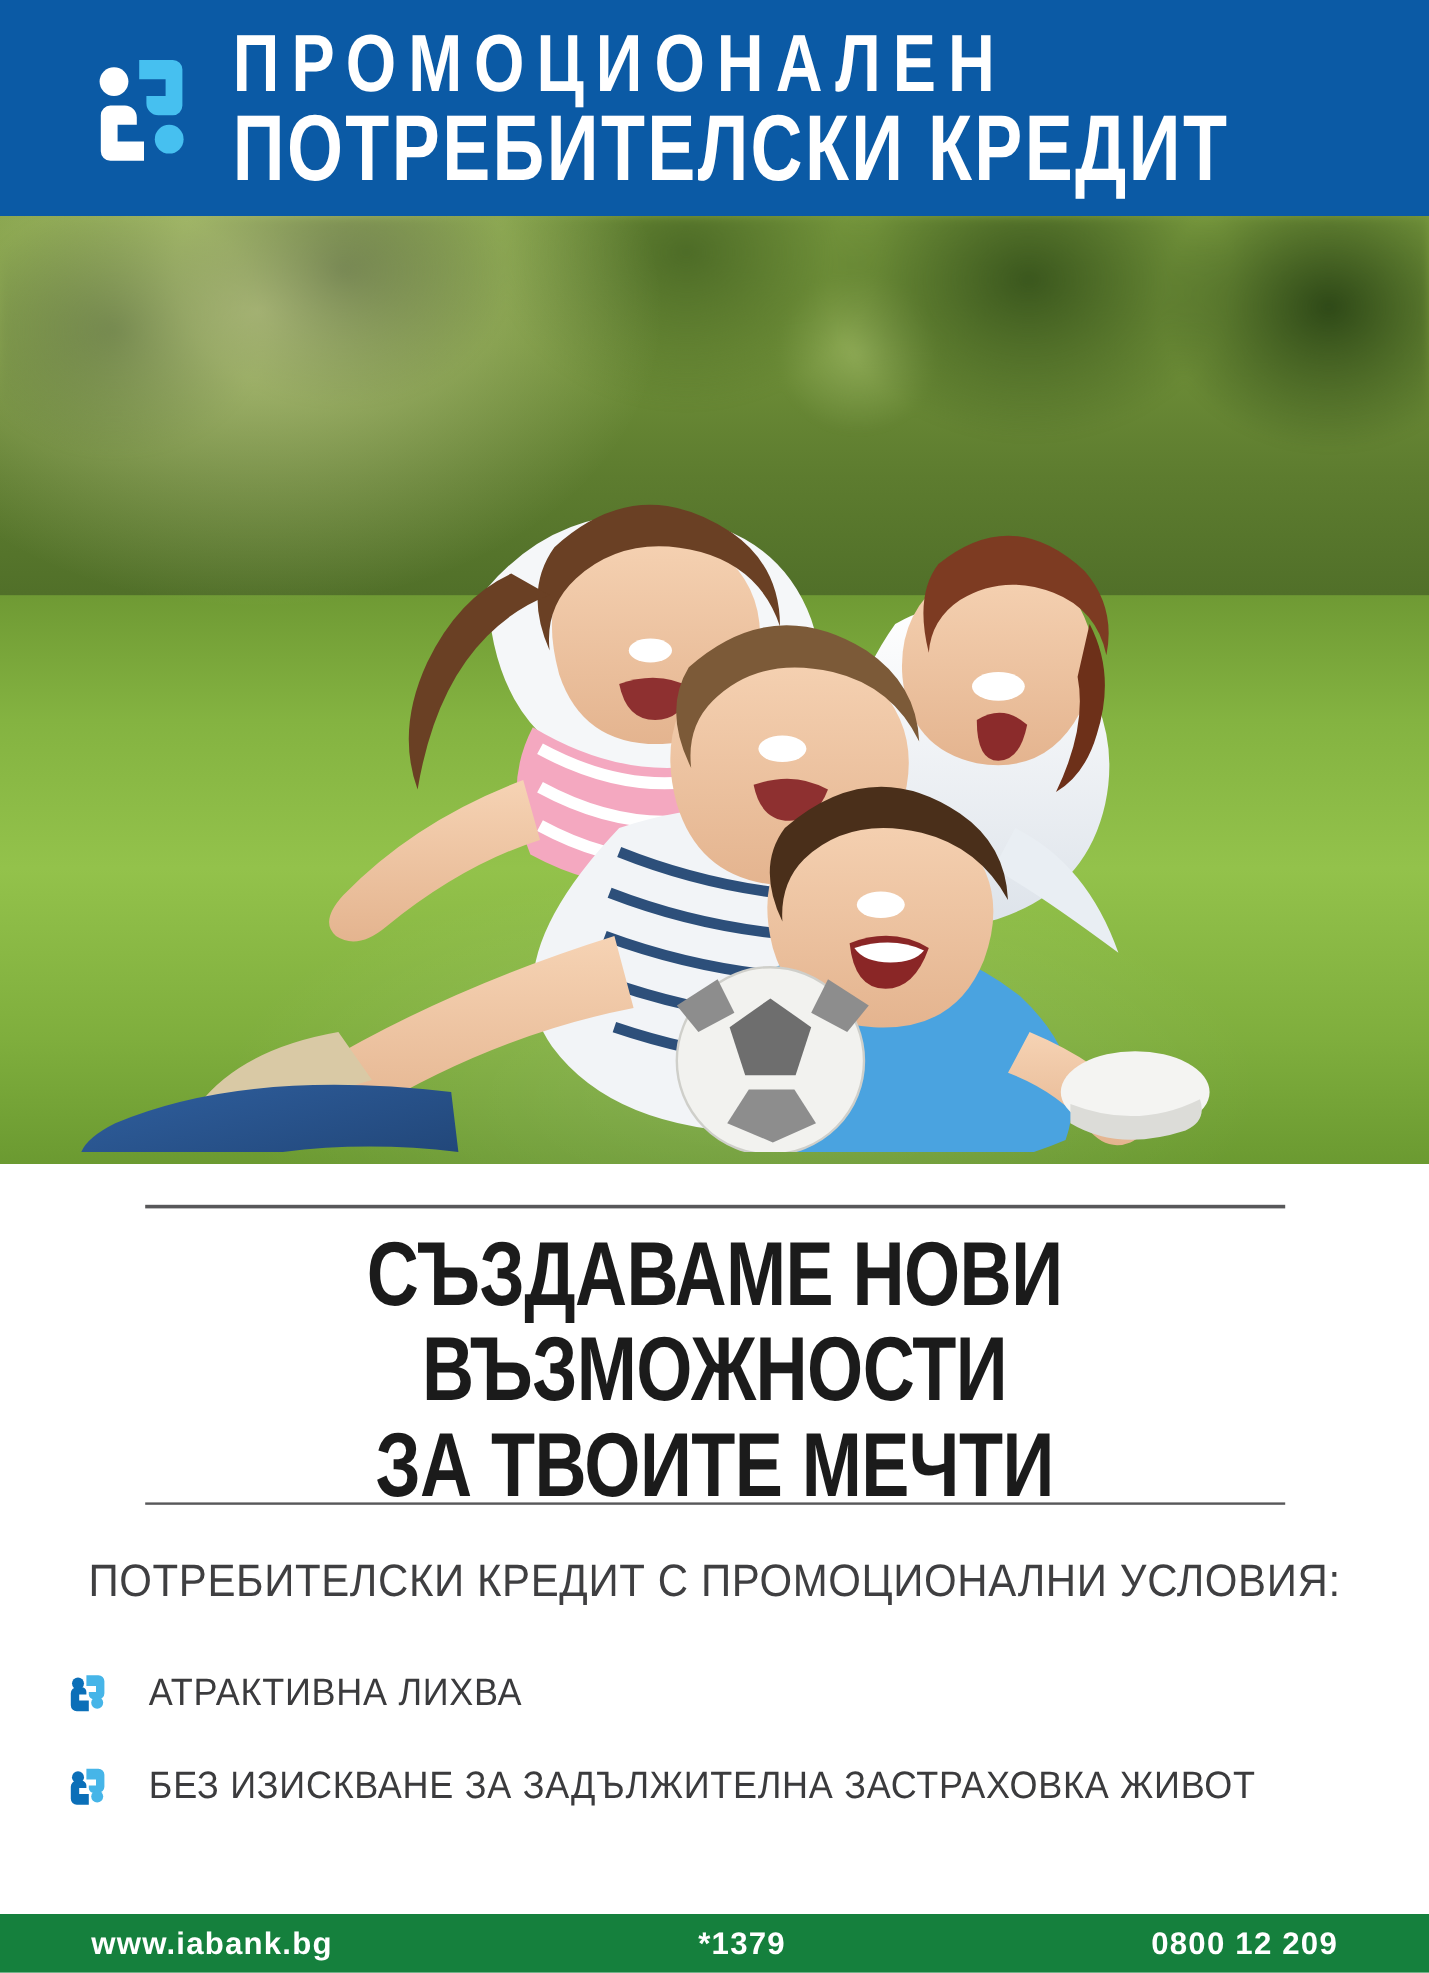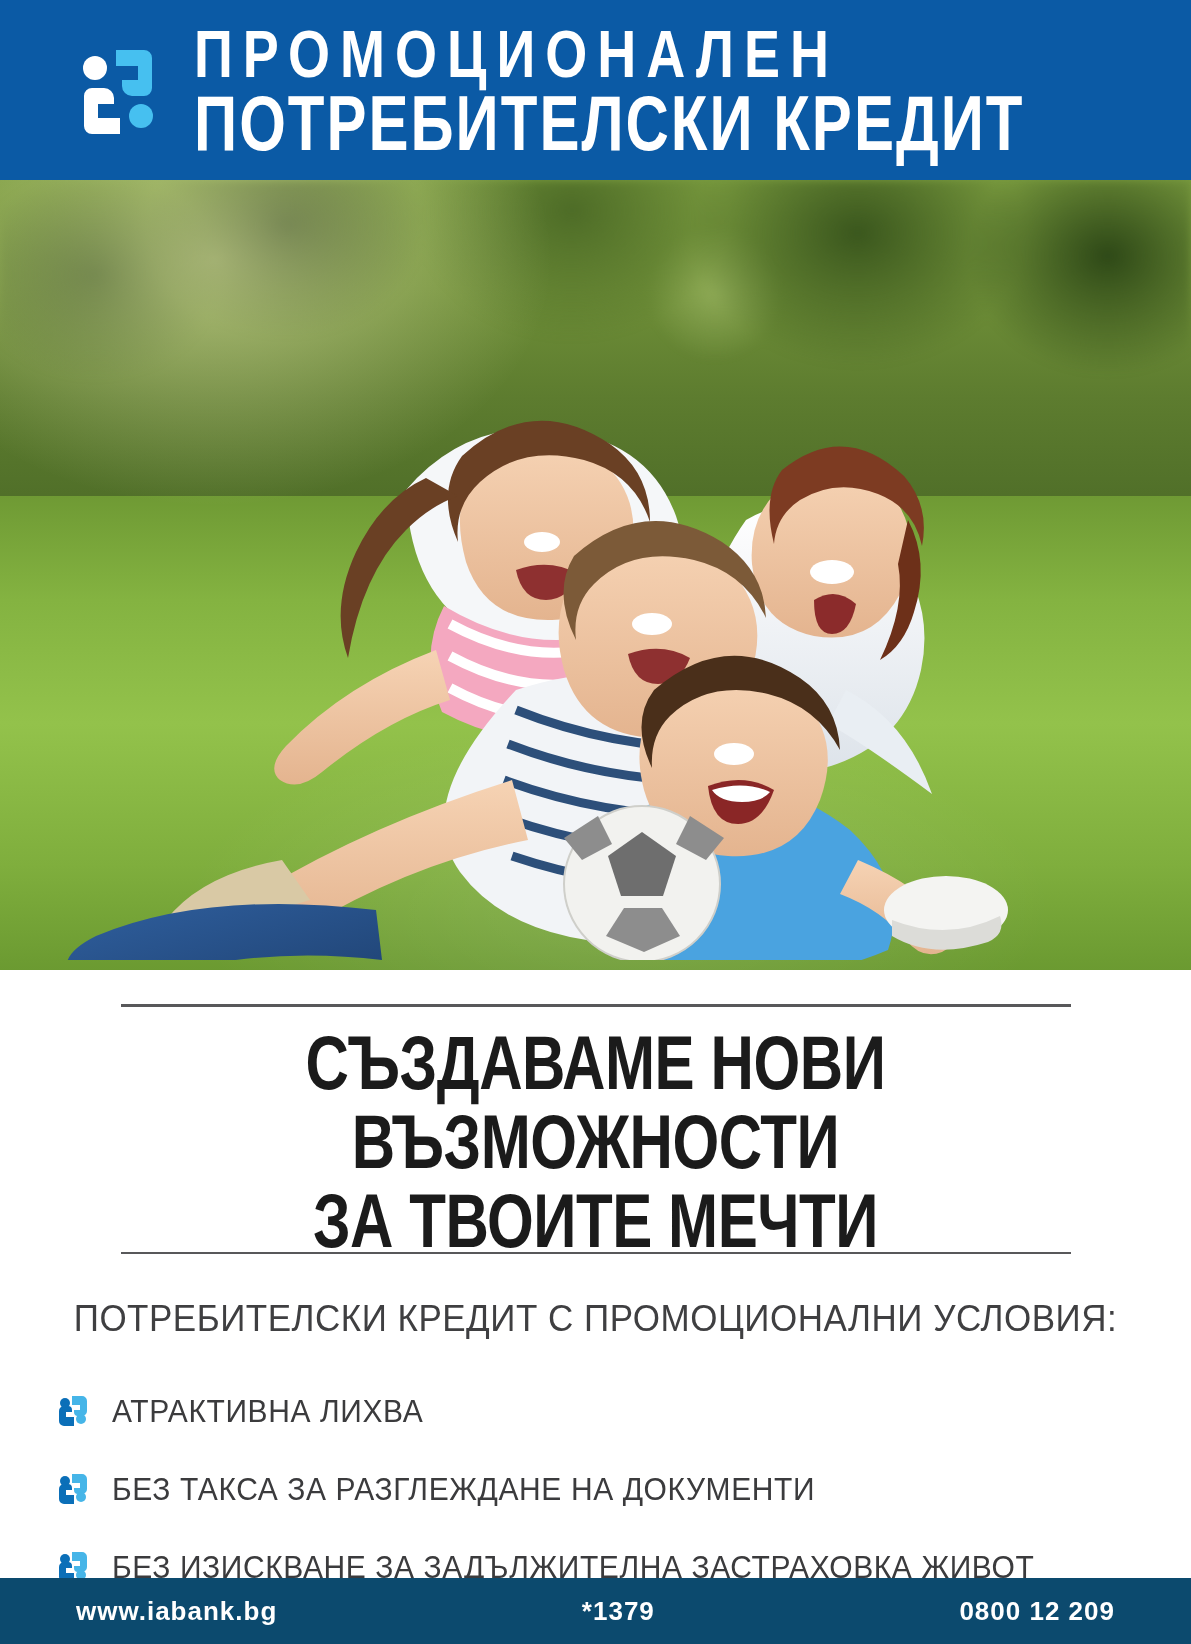--- a/index.html
+++ b/index.html
@@ -168,20 +168,21 @@
   }
   .bullets {
     margin: 56px 0 0 0;
     padding: 0;
     list-style: none;
   }
   .bullet {
     display: flex;
     align-items: flex-end;
     margin: 0 0 44px 0;
+    gap: 12px;
   }
   .bullet-icon {
     width: 34px;
     height: 34px;
     flex: 0 0 auto;
     margin-right: 22px;
   }
   .bullet-icon svg { display: block; }
   .bullet-text {
     color: #3b3b3d;
@@ -192,22 +193,22 @@
     transform-origin: left center;
     white-space: nowrap;
   }
 
   
   .footer {
     position: absolute;
     left: 0;
     bottom: 0;
     width: 1191px;
-    height: 66px;
-    background: #0c4a6e;
+    height: 49px;
+    background: #15803d;
     display: flex;
     align-items: center;
     justify-content: space-between;
     padding: 0 76px;
     box-sizing: border-box;
   }
   .footer span {
     color: #ffffff;
     font-family: "Liberation Sans", sans-serif;
     font-weight: bold;
@@ -355,31 +356,20 @@
       </li>
       <li class="bullet">
         <span class="bullet-icon">
           <svg width="34" height="34" viewBox="0 0 34 34" xmlns="http://www.w3.org/2000/svg">
             <path d="M16 2 h10 a5 5 0 0 1 5 5 v10 a5 5 0 0 1 -5 5 h-4 a4 4 0 0 1 -4 -4 v-2 h6 v-5 h-8 z" fill="#46b5e8"></path>
             <path d="M18 32 h-10 a5 5 0 0 1 -5 -5 v-10 a5 5 0 0 1 5 -5 h4 a4 4 0 0 1 4 4 v2 h-6 v5 h8 z" fill="#0b6fb8"></path>
             <circle cx="9" cy="9" r="5" fill="#0b6fb8"></circle>
             <circle cx="25" cy="25" r="5" fill="#46b5e8"></circle>
           </svg>
         </span>
-        <span class="bullet-text">БЕЗ ТАКСА ЗА РАЗГЛЕЖДАНЕ НА ДОКУМЕНТИ</span>
-      </li>
-      <li class="bullet">
-        <span class="bullet-icon">
-          <svg width="34" height="34" viewBox="0 0 34 34" xmlns="http://www.w3.org/2000/svg">
-            <path d="M16 2 h10 a5 5 0 0 1 5 5 v10 a5 5 0 0 1 -5 5 h-4 a4 4 0 0 1 -4 -4 v-2 h6 v-5 h-8 z" fill="#46b5e8"></path>
-            <path d="M18 32 h-10 a5 5 0 0 1 -5 -5 v-10 a5 5 0 0 1 5 -5 h4 a4 4 0 0 1 4 4 v2 h-6 v5 h8 z" fill="#0b6fb8"></path>
-            <circle cx="9" cy="9" r="5" fill="#0b6fb8"></circle>
-            <circle cx="25" cy="25" r="5" fill="#46b5e8"></circle>
-          </svg>
-        </span>
         <span class="bullet-text">БЕЗ ИЗИСКВАНЕ ЗА ЗАДЪЛЖИТЕЛНА ЗАСТРАХОВКА ЖИВОТ</span>
       </li>
     </ul>
   </div>
 
   <div class="footer">
     <span>www.iabank.bg</span>
     <span class="center">*1379</span>
     <span>0800 12 209</span>
   </div>

